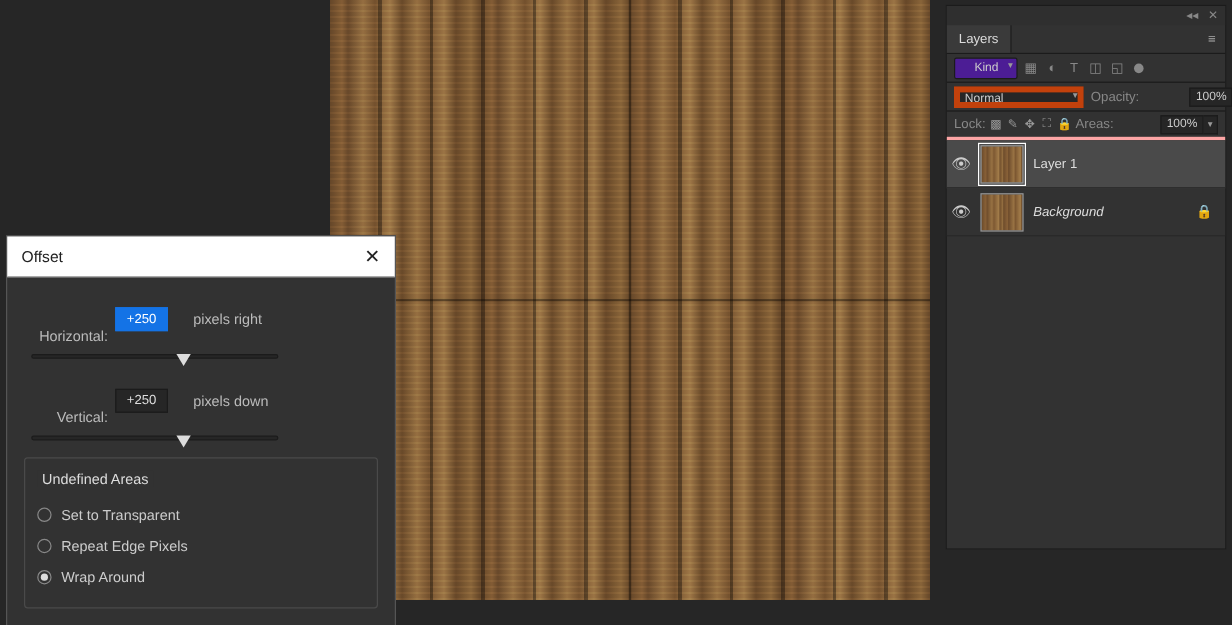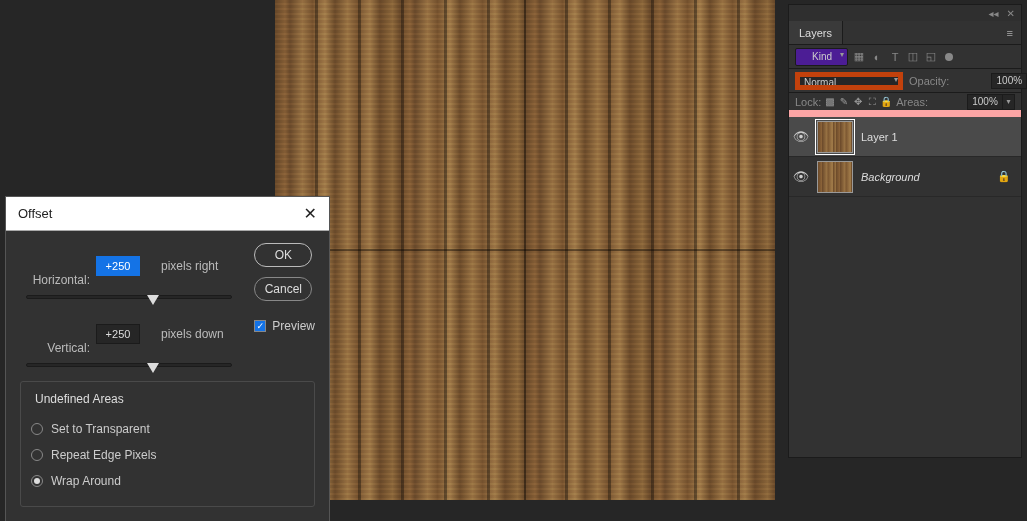--- a/index.html
+++ b/index.html
@@ -28,21 +28,21 @@
 .ficon { width: 14px; height: 14px; display: flex; align-items: center; justify-content: center; color: #888; cursor: pointer; font-size: 11px; }
 .ficon.dot { width: 8px; height: 8px; background: #888; border-radius: 50%; margin-left: 3px; }
 .blend-row { height: 24px; display: flex; align-items: center; padding: 0 6px; border-bottom: 1px solid #1b1b1b; gap: 6px; }
 .blend-select { background: #262626; border: 5px solid #c2410c; color: #ccc; height: 18px; width: 108px; font-size: 10px; padding: 0 4px; appearance: none; }
 .blend-wrap { position: relative; }
 .blend-wrap::after { content: "\25BE"; position: absolute; right: 5px; top: 3px; font-size: 8px; color: #999; }
 .lbl { color: #888; }
 .pct-input { background: #262626; border: 1px solid #1b1b1b; color: #ccc; height: 16px; width: 36px; font-size: 10px; text-align: center; }
 .pct-wrap { position: relative; display: flex; margin-left: 36px; }
 .pct-caret { background: #262626; border: 1px solid #1b1b1b; border-left: none; color: #999; width: 12px; height: 16px; font-size: 8px; display: flex; align-items: center; justify-content: center; cursor: pointer; }
-.lock-row { height: 24px; display: flex; align-items: center; padding: 0 6px; gap: 3px; border-bottom: 7px solid #fca5a5; }
+.lock-row { height: 24px; display: flex; align-items: center; padding: 0 6px; gap: 3px; border-bottom: 3px solid #fca5a5; }
 .lock-ic { width: 16px; height: 16px; display: flex; align-items: center; justify-content: center; color: #999; cursor: pointer; font-size: 10px; }
 .layers-list { background: #323232; }
 .layer { height: 40px; display: flex; align-items: center; padding: 0 4px; gap: 8px; border-bottom: 1px solid #282828; }
 .layer.selected { background: #4a4a4a; }
 .eye { width: 16px; height: 16px; display: flex; align-items: center; justify-content: center; cursor: pointer; font-size: 13px; color: #ccc; }
 .thumb { width: 36px; height: 32px; border: 1px solid #999; background: linear-gradient(90deg,#6b4a2a,#8a6238 20%,#6e4c2c 25%,#9b7545 50%,#7a5530 55%,#a47e4b 80%,#6f4d2b 85%,#9c7645 100%); background-size: 18px 32px; position: relative; }
 .thumb.sel { outline: 1px solid #fff; outline-offset: 1px; }
 .lname { font-size: 11px; color: #ddd; }
 .lname.bg { font-style: italic; }
 .layer .lock-mark { margin-left: auto; margin-right: 6px; color: #aaa; font-size: 11px; }
@@ -146,28 +146,20 @@
   </div>
   <div class="panel-empty"></div>
 </div>
 
 <div class="dialog">
   <div class="dlg-title">
     <span>Offset</span>
     <span class="dlg-close">✕</span>
   </div>
   <div class="dlg-body">
-    <div class="dlg-buttons">
-      <button class="btn default">OK</button>
-      <button class="btn">Cancel</button>
-      <div class="preview-row">
-        <span class="check">✓</span>
-        <span>Preview</span>
-      </div>
-    </div>
 
     <div class="slider-group">
       <div class="slider-top">
         <span class="slabel">Horizontal:</span>
         <input class="num-input selected" value="+250" style="">
         <span class="sunit">pixels right</span>
       </div>
       <div class="slider-track">
         <div class="slider-thumb" style="left:62%"></div>
       </div>

